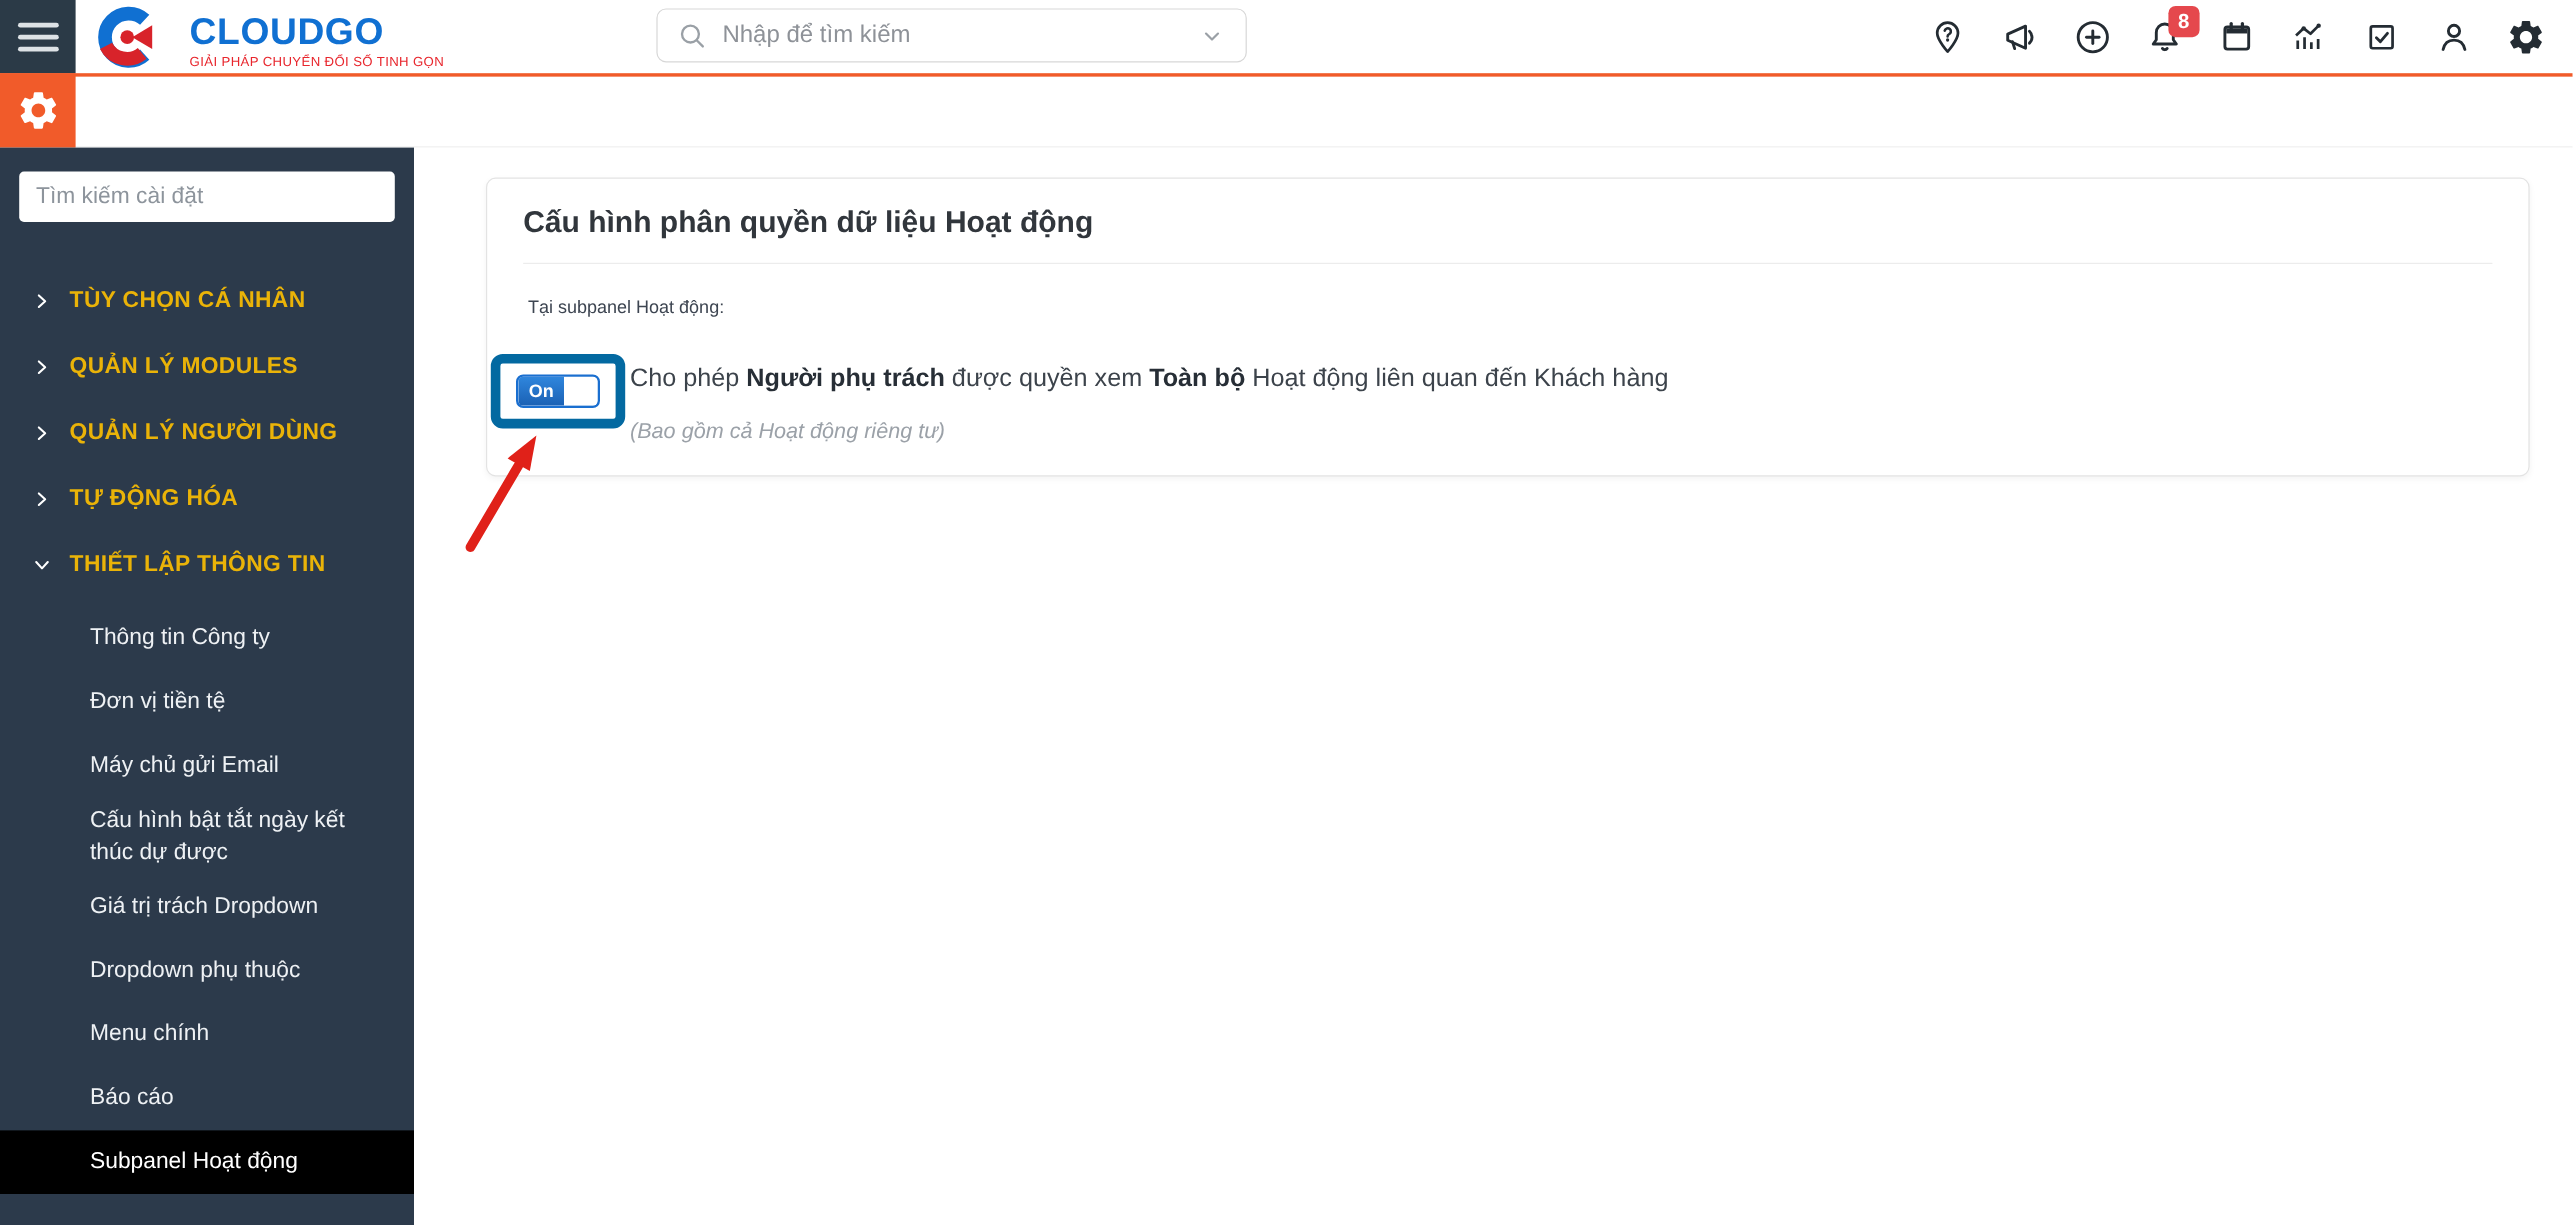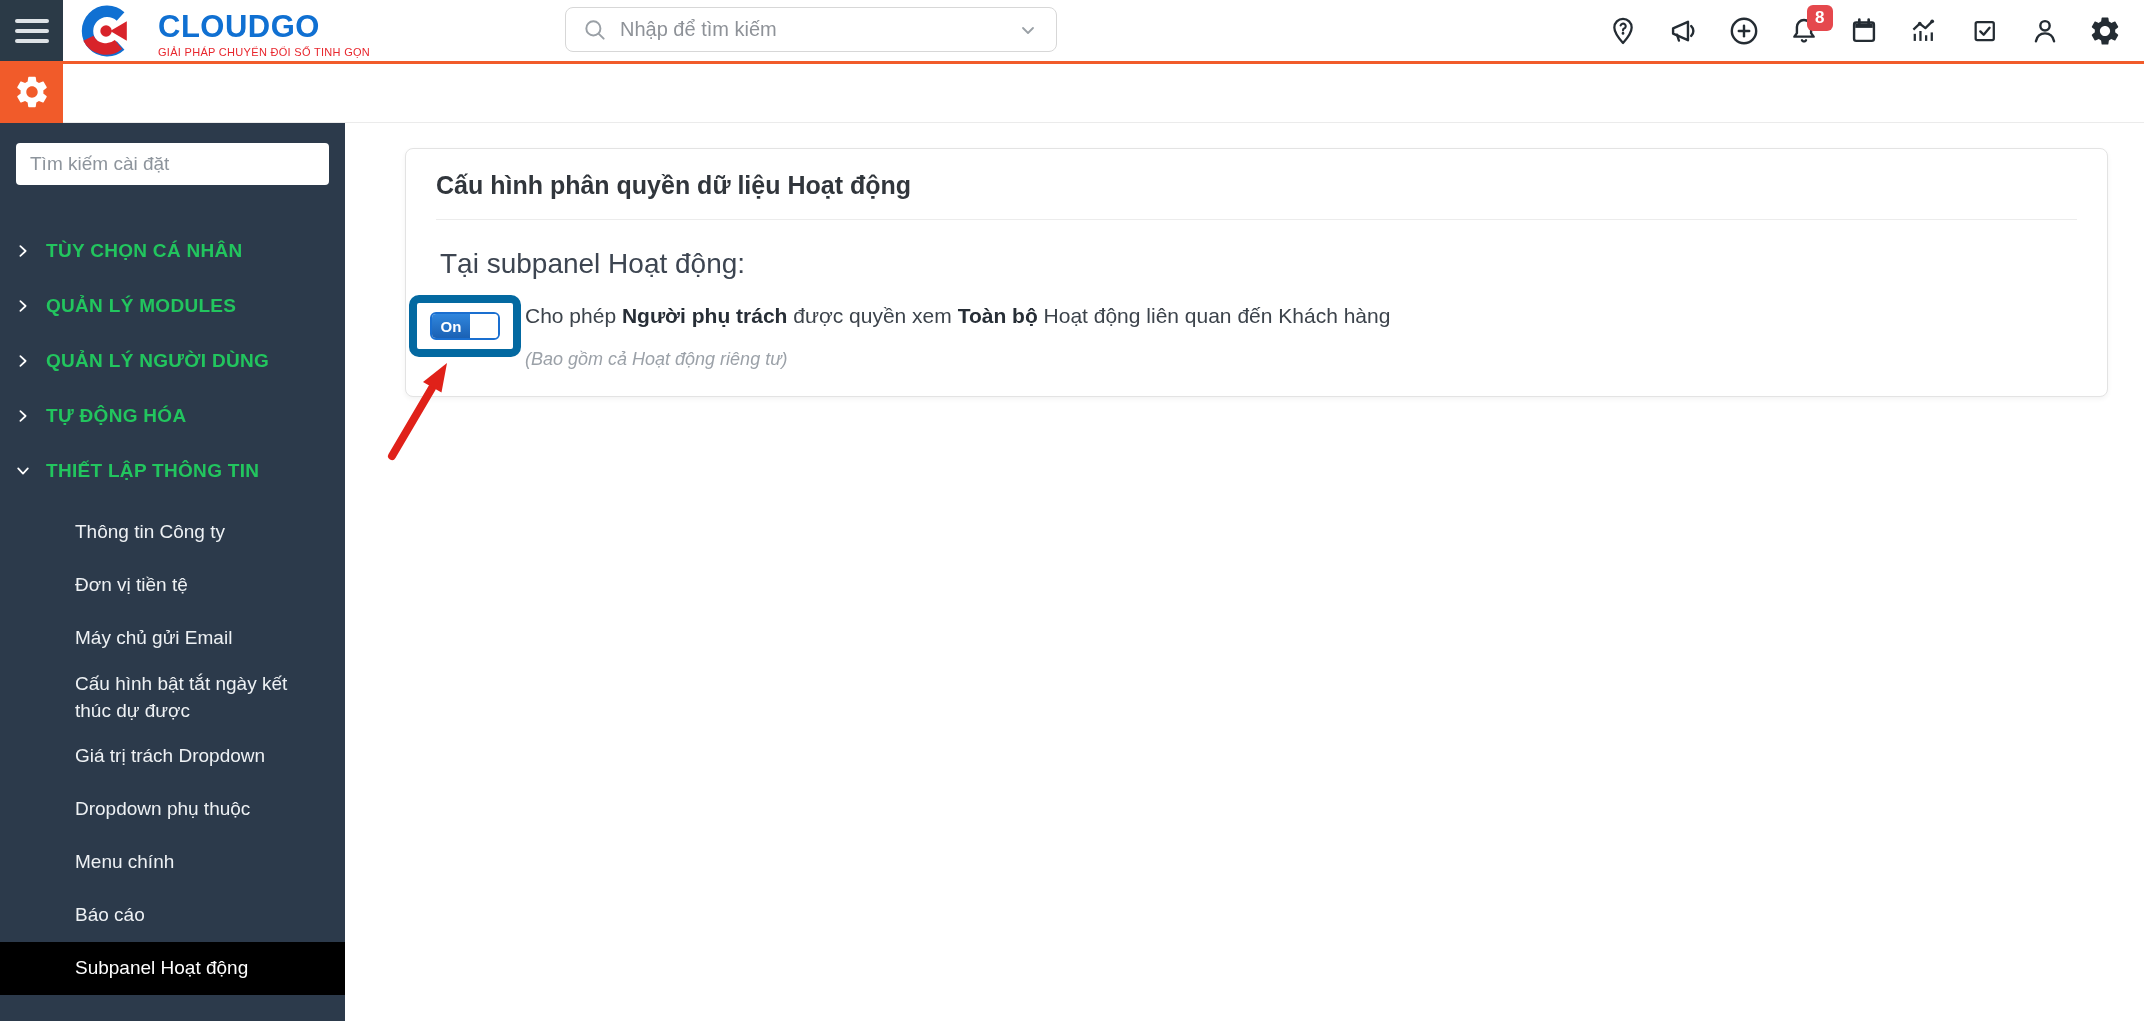--- a/index.html
+++ b/index.html
@@ -11,21 +11,21 @@
   .topbar { position:absolute; top:0; left:0; right:0; height:61px; background:#fff; }
   .menu-btn { position:absolute; left:0; top:0; width:63px; height:61px; background:#2b3a47;
               display:flex; flex-direction:column; justify-content:center; align-items:center; gap:6px; cursor:pointer; }
   .menu-btn span { display:block; width:34px; height:4px; background:#dde2e6; border-radius:2px; }
 
   .logo { position:absolute; left:78px; top:4px; display:flex; align-items:flex-end; gap:26px; }
   .logo-text { display:flex; flex-direction:column; line-height:1; }
   .logo-name { font-size:31px; font-weight:bold; color:#1070d2; letter-spacing:0.5px; }
   .logo-tagline { font-size:11px; font-weight:normal; color:#e8262d; margin-top:5px; letter-spacing:0.3px; }
 
-  .search-box { position:absolute; left:565px; top:7px; width:492px; height:45px;
+  .search-box { position:absolute; left:547px; top:7px; width:492px; height:45px;
                 border:1px solid #d7d7d7; border-radius:8px; background:#fff;
                 display:flex; align-items:center; padding:0 16px; gap:12px; }
   .search-box input { flex:1; border:none; outline:none; font-size:20px; color:#444;
                       font-family:inherit; background:transparent; }
   .search-box input::placeholder { color:#8e9298; }
 
   .top-icons { position:absolute; right:22px; top:0; height:61px; width:516px;
                display:flex; align-items:center; justify-content:space-between; }
   .tico { position:relative; width:34px; height:34px; display:flex; align-items:center; justify-content:center; cursor:pointer; }
   .badge { position:absolute; top:-9px; right:-12px; min-width:26px; height:26px; background:#e5484d;
@@ -43,35 +43,35 @@
   .crumb-sep { font-size:20px; color:#4a5862; font-weight:600; }
   .crumb-item { font-size:20px; color:#46545f; cursor:pointer; }
 
   
   .sidebar { position:absolute; top:123px; left:0; bottom:0; width:345px; background:#2c3a4b; }
   .sidebar-search { margin:20px 16px 0 16px; }
   .sidebar-search input { width:313px; height:42px; border:none; border-radius:4px; background:#fff;
                           padding:0 14px; font-size:19px; color:#333; font-family:inherit; outline:none; }
   .sidebar-search input::placeholder { color:#8d949c; }
   .nav-sections { margin-top:38px; list-style:none; }
-  .nav-section { height:55px; display:flex; align-items:center; gap:16px; padding-left:16px;
-                 color:#22c55e; font-size:19px; font-weight:600; letter-spacing:0.3px; cursor:pointer; }
+  .nav-section { height:55px; display:flex; align-items:center; gap:16px; padding-left:28px;
+                 color:#eab308; font-size:19px; font-weight:600; letter-spacing:0.3px; cursor:pointer; }
   .chev { width:14px; height:14px; flex:0 0 auto; }
   .nav-sub { list-style:none; margin-top:8px; }
   .nav-sub-item { min-height:53px; display:flex; align-items:center; padding:6px 20px 6px 75px;
                   color:#eef1f4; font-size:19px; line-height:1.4; cursor:pointer; }
   .nav-sub-item.active { background:#000; color:#fff; }
 
   
   .main { position:absolute; left:345px; top:123px; right:0; bottom:0; background:#fff; }
   .card { position:absolute; left:60px; top:25px; width:1703px; height:249px; background:#fff;
           border:1px solid #e3e3e3; border-radius:8px; box-shadow:0 2px 5px rgba(0,0,0,0.05); }
   .card-title { position:absolute; top:22px; left:30px; font-size:25px; font-weight:600; color:#31363c; }
   .card-divider { position:absolute; top:70px; left:30px; right:30px; height:1px; background:#ececec; }
-  .section-label { position:absolute; top:99px; left:34px; font-size:28px; color:#3d4551;text-align:right; }
+  .section-label { position:absolute; top:99px; left:34px; font-size:15px; color:#3d4551;text-align:right; }
   .toggle-row { position:absolute; top:146px; left:3px; display:flex; align-items:flex-start; }
   .red-box { border:8px solid #0369a1; border-radius:10px; padding:9px 13px; background:transparent; }
   .toggle { width:70px; height:28px; border:2px solid #1a6fd0; border-radius:6px; background:#fff;
             display:flex; overflow:hidden; cursor:pointer; }
   .toggle-on { width:38px; height:100%; background:linear-gradient(#2f86dd,#1b61b4); color:#fff;
                font-size:15px; font-weight:bold; display:flex; align-items:center; justify-content:center; }
   .toggle-off-half { flex:1; background:#fff; }
   .perm-text { margin-left:4px; padding-top:9px; }
   .perm-line { font-size:21px; color:#3c434b; }
   .perm-line b { color:#272e36; }

